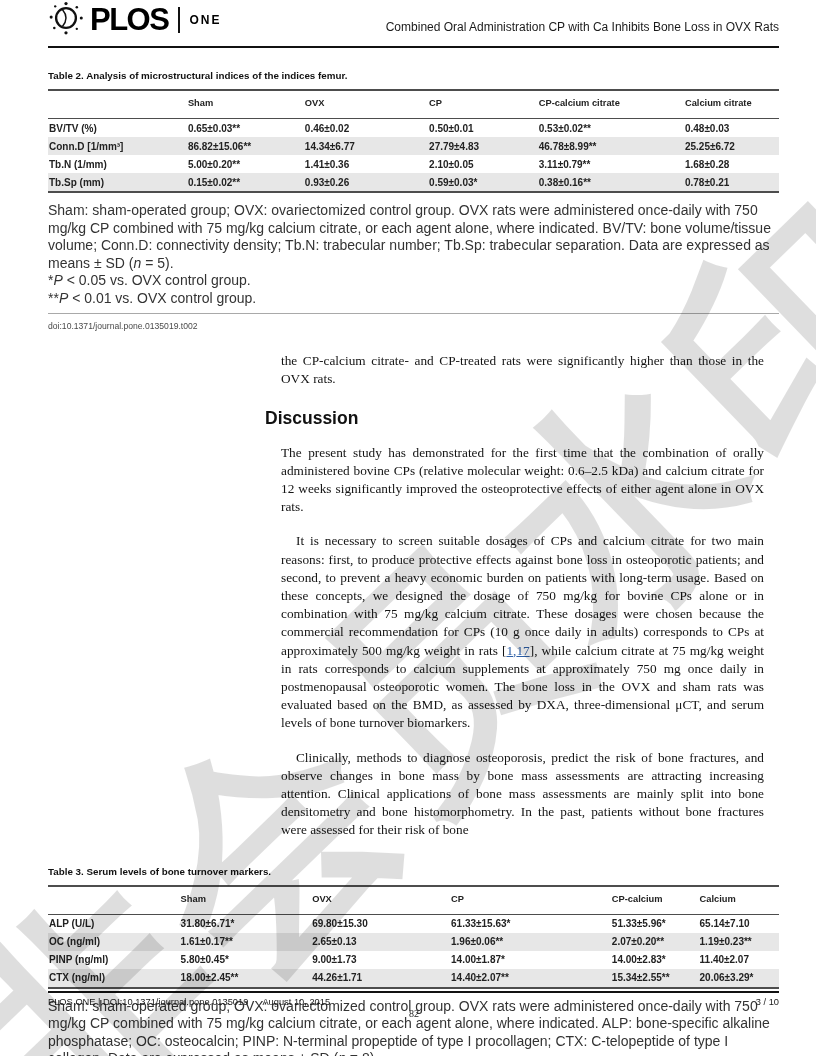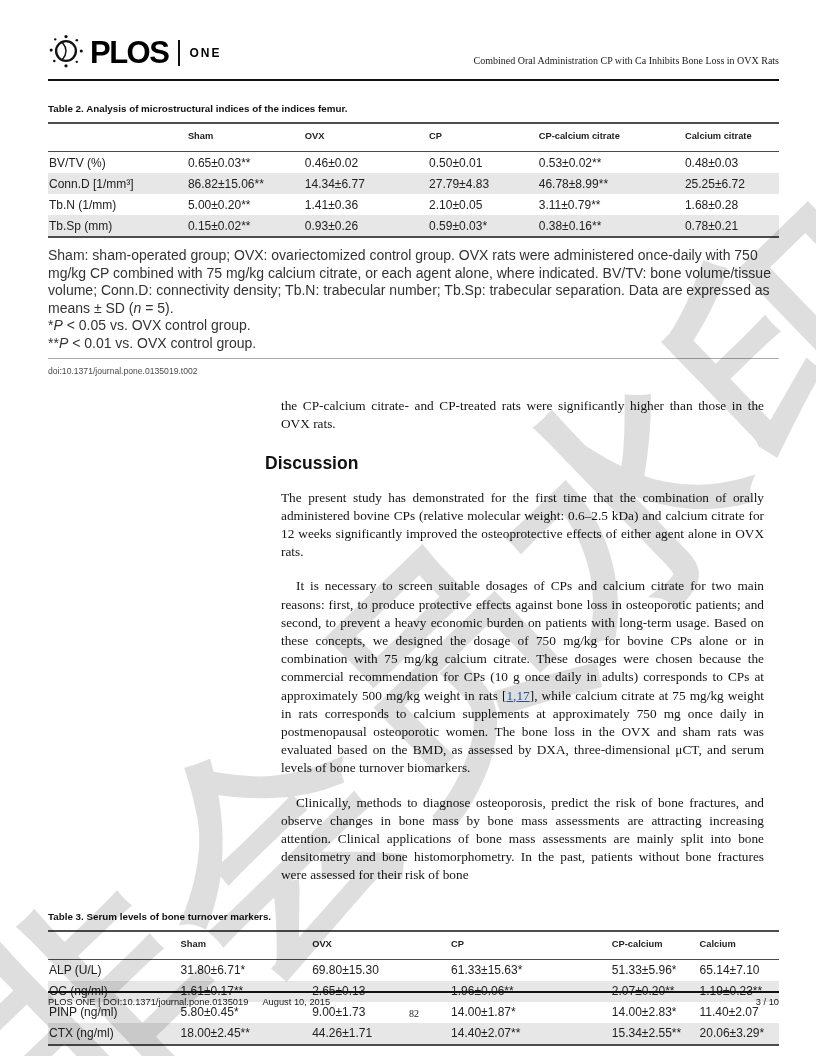--- a/index.html
+++ b/index.html
@@ -2,35 +2,35 @@
 <html><head>
 <meta charset="utf-8">
 <style>
   html,body{margin:0;padding:0;background:#fff;}
   .page{width:816px;height:1056px;position:relative;overflow:hidden;background:#fff;
         font-family:"Liberation Sans","DejaVu Sans",sans-serif;color:#1a1a1a;}
   .content{position:relative;z-index:1;padding:0 37px 0 48px;}
 
   
   .header-row{display:flex;align-items:center;justify-content:space-between;
-              padding-top:33px;padding-bottom:6px;border-bottom:2px solid #111;}
+              padding-bottom:6px;border-bottom:2px solid #111;}
   .logo{display:flex;align-items:center;}
   .logo-plos{font-size:31px;font-weight:bold;letter-spacing:-1.5px;color:#000;margin-left:6px;}
   .logo-div{width:2px;height:26px;background:#111;margin:0 9px 0 10px;}
   .logo-one{font-size:12px;font-weight:bold;letter-spacing:2px;color:#000;}
-  .running-title{font-size:10px;color:#1a1a1a;max-width:430px;text-align:center;padding-top:14px;font-family:Liberation Serif, serif;}
+  .running-title{font-size:12px;color:#1a1a1a;max-width:430px;text-align:center;padding-top:14px;}
 
   
   .tsection{margin-top:22px;}
   .ttitle{font-size:9.8px;font-weight:bold;color:#111;margin-bottom:8px;}
   table.datatable{width:100%;border-collapse:collapse;table-layout:fixed;
         border-top:2px solid #4d4d4d;border-bottom:2px solid #4d4d4d;}
   table.datatable th{font-size:9.3px;font-weight:bold;text-align:left;
         padding:7px 4px 10px 1px;border-bottom:1px solid #4d4d4d;color:#222;}
-  table.datatable td{font-size:12px;font-weight:normal;color:#222;
+  table.datatable td{font-size:10px;font-weight:bold;color:#222;
         padding:3.5px 4px 3.5px 1px;white-space:nowrap;overflow:hidden;}
   tbody tr:nth-child(even){background:#e7e7e7;}
 
   .tnote{font-size:14px;color:#333;line-height:17.5px;}
   .tnote-block{margin-top:9px;}
   .it{font-style:italic;}
   .rule-thin{border-top:1px solid #a9a9a9;margin-top:6px;}
   .doi{font-size:8.6px;color:#4a4a4a;margin-top:7px;}
 
   

